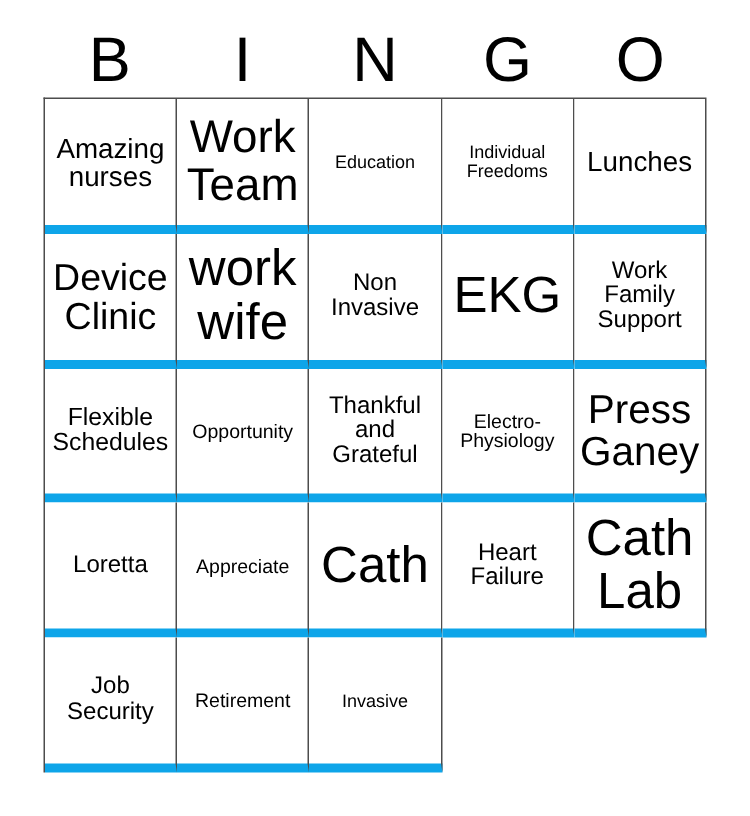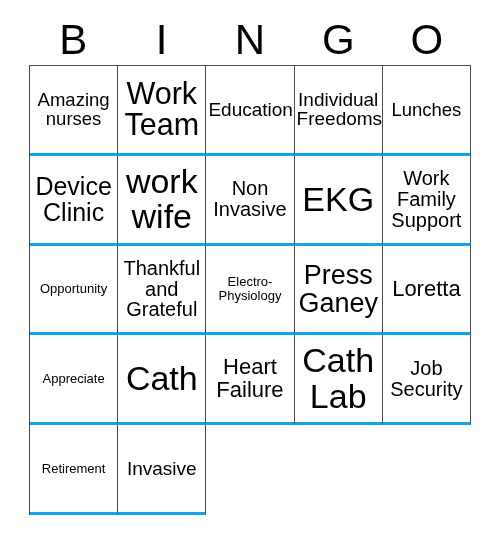--- a/index.html
+++ b/index.html
@@ -54,44 +54,44 @@
     display: grid;
     grid-template-columns: repeat(5, 1fr);
     grid-template-rows: repeat(5, 1fr);
     border-top: 1px solid #4d4d4d;
     border-left: 1px solid #4d4d4d;
     box-sizing: border-box;
     background: #ffffff;
   }
   .cell {
     border-right: 1px solid #4d4d4d;
-    border-bottom: 3px solid #0ea5e9;
+    border-bottom: 6px solid #0ea5e9;
     box-sizing: border-box;
     display: flex;
     align-items: center;
     justify-content: center;
     text-align: center;
     padding: 1px 2px;
     overflow: hidden;
     background: #ffffff;
   }
   .cell-text {
     display: block;
     width: 100%;
     line-height: 1.04;
     font-weight: 400;
     color: #000000;
     white-space: pre-line;
   }
   .fs-13 { font-size: 13px; }
-  .fs-14 { font-size: 19px; }
+  .fs-14 { font-size: 12px; }
   .fs-16 { font-size: 16.5px; }
   .fs-18 { font-size: 18.5px; }
-  .fs-20 { font-size: 20px; }
-  .fs-22 { font-size: 22px; text-align: center; }
+  .fs-20 { font-size: 16px; }
+  .fs-22 { font-size: 16px; text-align: center; }
   .fs-25 { font-size: 25px; }
   .fs-27 { font-size: 27px; }
   .fs-30 { font-size: 30.5px; }
   .fs-34 { font-size: 34px; }
 </style>
 </head>
 <body>
 
 <div id="bingo-card">
 
@@ -139,20 +139,24 @@
     <div class="cell">
         <span class="cell-text fs-34">EKG</span>
       </div>
     <div class="cell">
         <span class="cell-text fs-20">Work
 Family
 Support</span>
       </div>
 
     <div class="cell">
+        <span class="cell-text fs-16">Flexible
+Schedules</span>
+      </div>
+    <div class="cell">
         <span class="cell-text fs-13">Opportunity</span>
       </div>
     <div class="cell">
         <span class="cell-text fs-20">Thankful
 and
 Grateful</span>
       </div>
 
     <div class="cell">
         <span class="cell-text fs-13">Electro-

